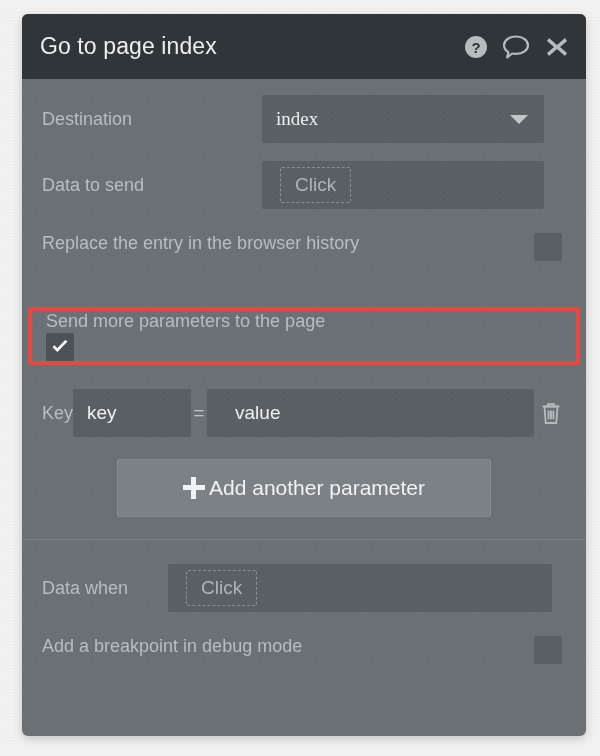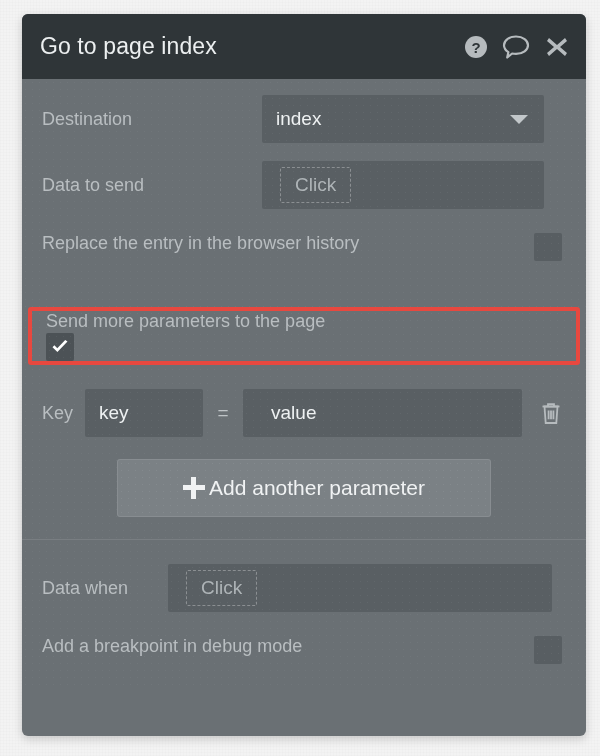--- a/index.html
+++ b/index.html
@@ -105,20 +105,21 @@
     color: #eef1f2;
     font-size: 19px;
     cursor: text;
     background-image:
       radial-gradient(rgba(255,255,255,0.05) 0.7px, transparent 0.8px);
     background-size: 7px 7px;
   }
   .field.dropdown {
     cursor: pointer;
     justify-content: space-between;
+    font-family: Liberation Serif, serif;
   }
   .caret {
     width: 0; height: 0;
     border-left: 9px solid transparent;
     border-right: 9px solid transparent;
     border-top: 9px solid #c2c7ca;
     margin-right: 2px;
   }
 
   .ph-wrap {
@@ -171,21 +172,20 @@
     min-height: 50px;
     padding: 0 18px 0 14px;
     flex-direction: column;
   }
 
   
   .kv-row {
     display: flex;
     align-items: center;
     padding: 8px 18px 8px 20px;
-    gap: 12px;
     box-sizing: border-box;
   }
   .kv-key {
     width: 118px;
     flex: none;
   }
   .eq {
     color: #bfc4c7;
     font-size: 19px;
     width: 16px;

